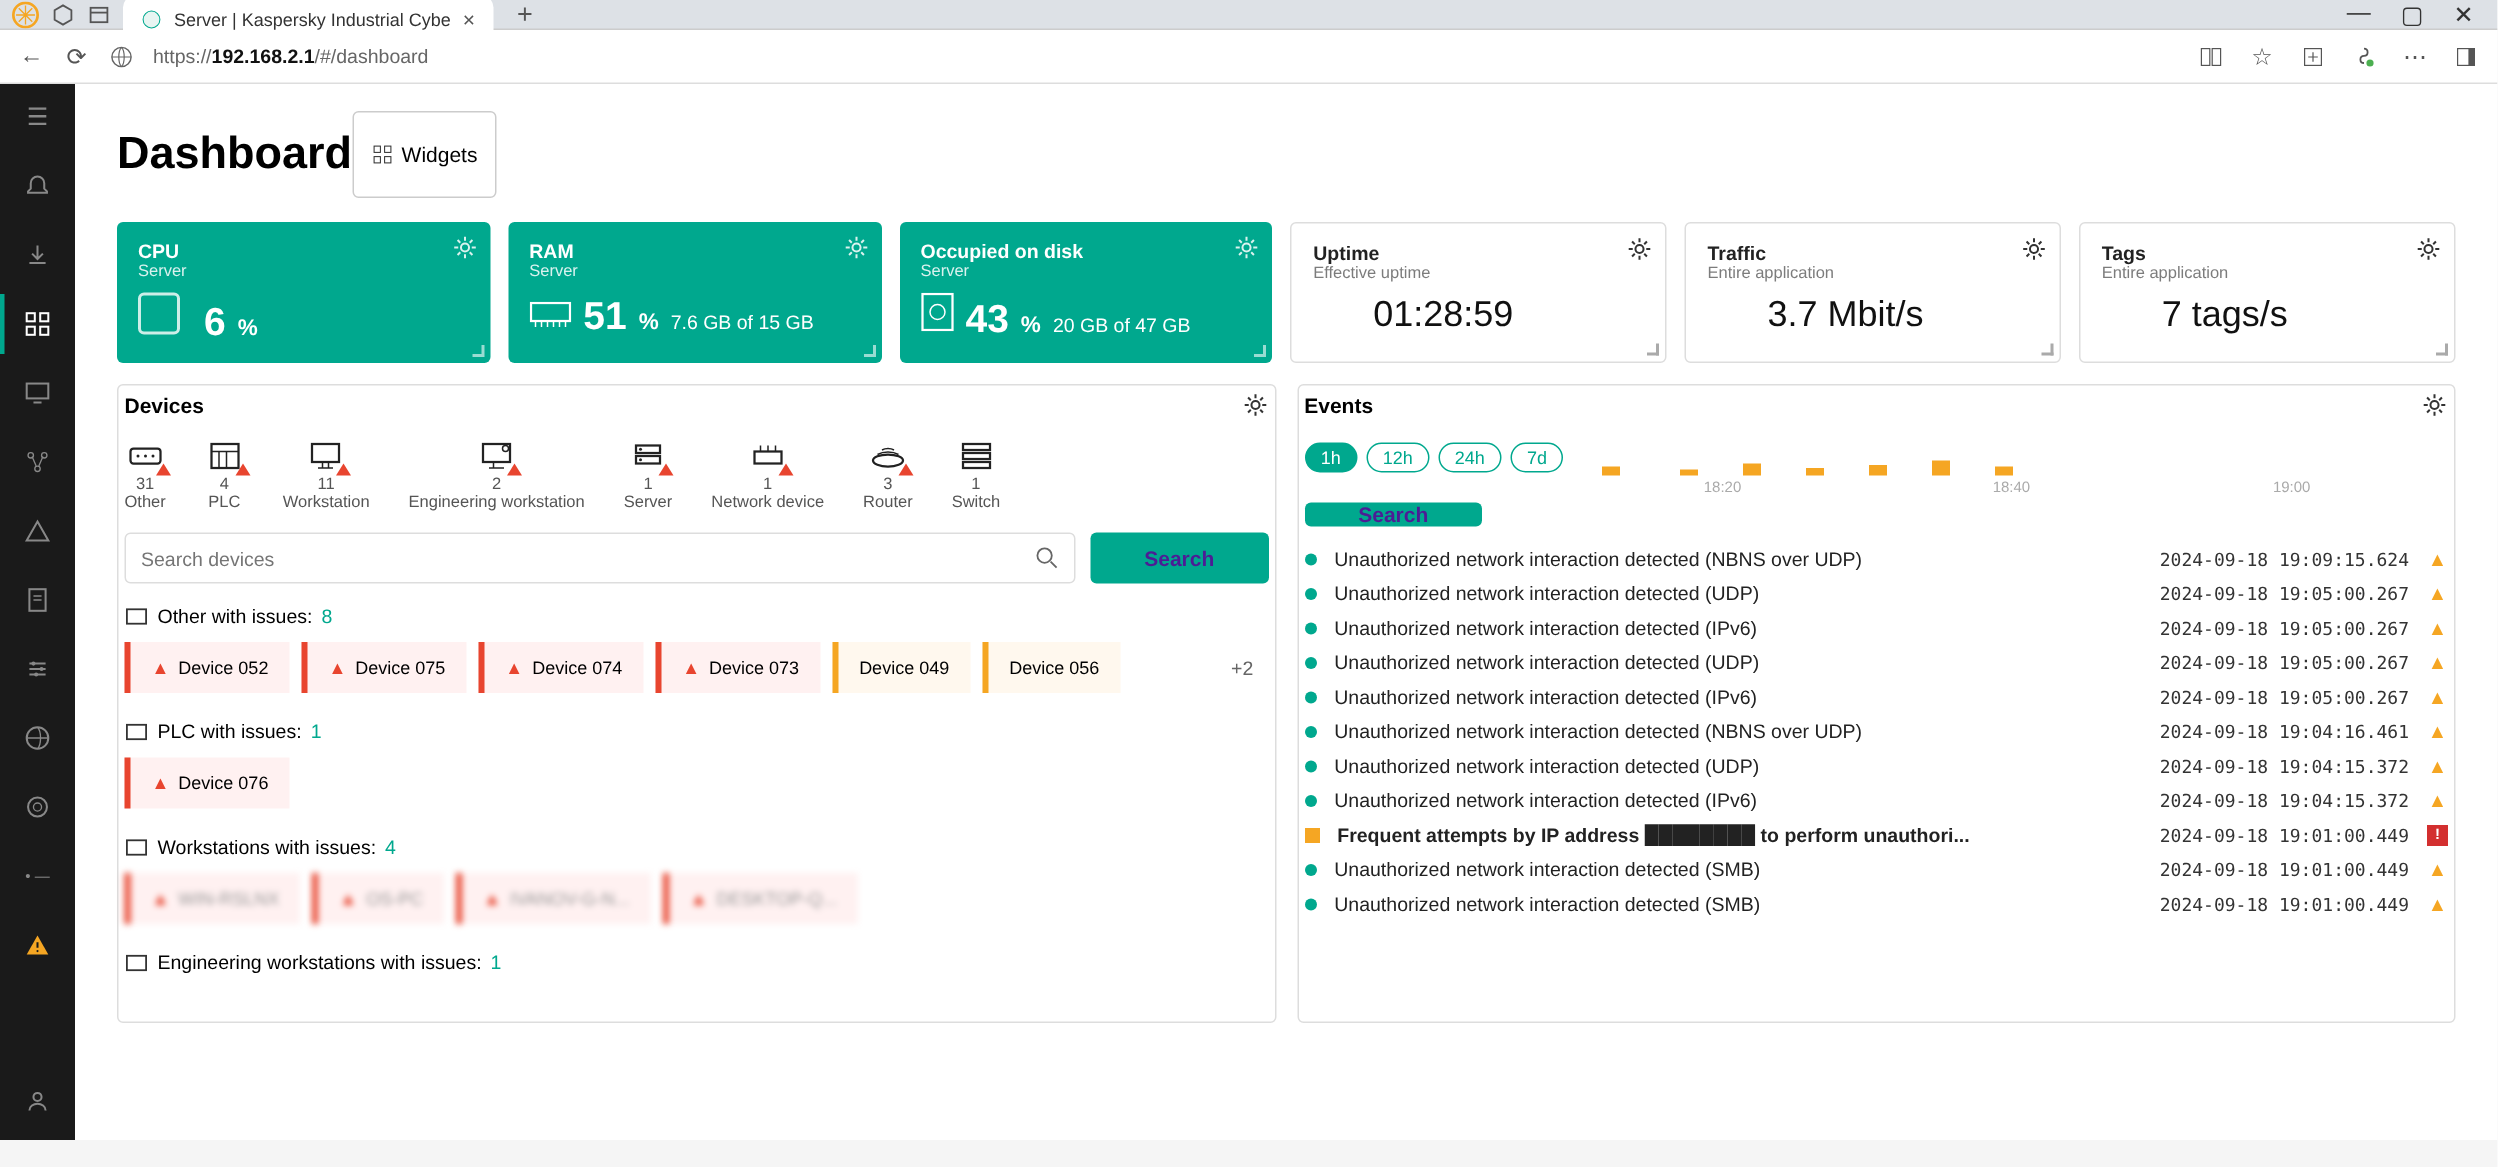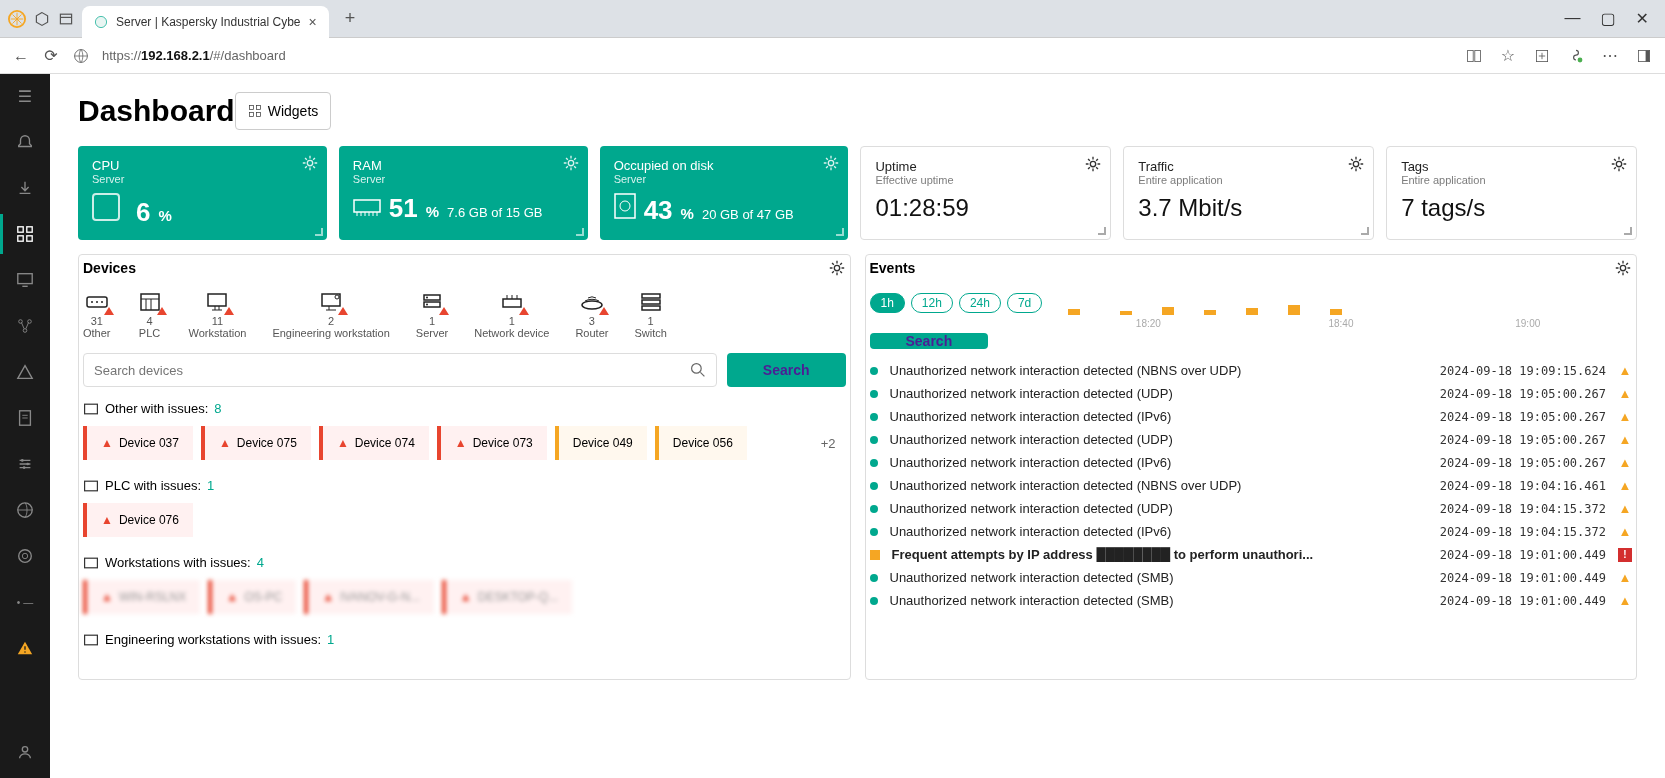--- a/index.html
+++ b/index.html
@@ -1,19 +1,19 @@
 <!DOCTYPE html>
 <html><head>
 <meta charset="utf-8">
 <style>
 * { margin: 0; padding: 0; box-sizing: border-box; font-family: -apple-system, BlinkMacSystemFont, "Segoe UI", Arial, sans-serif; }
 body { background: #f5f5f5; overflow: hidden; }
 
 
-.browser-chrome { background: #dde1e6; height: 38px; display: flex; align-items: center; padding: 0 8px; gap: 8px; border-bottom: 1px solid #ccc; }
+.browser-chrome { background: #dde1e6; height: 20px; display: flex; align-items: center; padding: 0 8px; gap: 8px; border-bottom: 1px solid #ccc; }
 .browser-chrome .tab { background: #fff; border-radius: 8px 8px 0 0; padding: 6px 12px; display: flex; align-items: center; gap: 8px; font-size: 12px; color: #333; height: 32px; margin-top: 6px; }
 .browser-chrome .tab .favicon { width: 14px; height: 14px; }
 .browser-chrome .tab .close { font-size: 14px; color: #555; cursor: pointer; }
 .browser-chrome .plus { font-size: 18px; color: #555; padding: 0 8px; cursor: pointer; }
 .browser-chrome .spacer { flex: 1; }
 .browser-chrome .winctl { display: flex; gap: 20px; padding-right: 8px; color: #333; }
 
 .addr-bar { background: #fff; height: 36px; display: flex; align-items: center; padding: 0 12px; gap: 12px; border-bottom: 1px solid #ddd; }
 .addr-bar .icn { width: 18px; height: 18px; display:flex; align-items:center; justify-content:center; color:#555; cursor:pointer; }
 .addr-bar .url { flex: 1; font-size: 13px; color: #666; }
@@ -27,37 +27,37 @@
 .sidebar .sbicon { width: 20px; height: 20px; color: #888; cursor: pointer; display: flex; align-items: center; justify-content: center; }
 .sidebar .sbicon.active { color: #fff; position: relative; }
 .sidebar .sbicon.active::before { content:''; position:absolute; left:-15px; top:-10px; bottom:-10px; width:3px; background:#00a88e; }
 .sidebar .sbicon.warn { color: #f5a623; }
 
 
 .main { flex: 1; background: #fff; overflow-y: auto; padding: 18px 28px; }
 
 .page-header { display: flex; align-items: center; margin-bottom: 16px; }
 .page-header h1 { font-size: 30px; font-weight: 800; }
-.widgets-btn { border: 1px solid #ccc; border-radius: 4px; padding: 10px 12px; background: #fff; display: flex; align-items: center; gap: 6px; font-size: 14px; cursor:pointer; }
+.widgets-btn { border: 1px solid #ccc; border-radius: 4px; padding: 20px 12px; background: #fff; display: flex; align-items: center; gap: 6px; font-size: 14px; cursor:pointer; }
 
 .cards-row { display: flex; gap: 12px; margin-bottom: 14px; }
 .card { border-radius: 4px; padding: 12px 14px; position: relative; flex: 1; min-height: 94px; }
 .card .gear { position: absolute; top: 8px; right: 8px; color: rgba(255,255,255,0.85); cursor: pointer; width:18px; height:18px; }
 .card.green { background: #00a88e; color: #fff; }
 .card.white { background: #fff; border: 1px solid #ddd; }
-.card .title { font-size: 13px; font-weight: 400; }
+.card .title { font-size: 13px; font-weight: 700; }
 .card .sub { font-size: 11px; opacity: 0.85; margin-bottom: 8px; }
 .card .big { font-size: 26px; font-weight: 600; display: flex; align-items: baseline; gap: 8px; }
 .card .big .pct { font-size: 15px; }
 .card .big .extra { font-size: 13px; font-weight: 400; }
 .card .chip-icon { width: 28px; height: 28px; border: 2px solid rgba(255,255,255,0.8); border-radius: 4px; display: inline-block; margin-right: 8px; vertical-align: middle; position:relative; }
 .card.white .gear { color: #333; }
 .card.white .title { color: #222; }
 .card.white .sub { color: #666; }
-.card.white .big { color: #111; font-size: 24px; font-weight: 400; }
+.card.white .big { color: #111; font-size: 24px; font-weight: 400; margin-left: 40px; }
 .card .corner { position:absolute; bottom:4px; right:4px; width:8px; height:8px; border-right:2px solid rgba(255,255,255,0.6); border-bottom:2px solid rgba(255,255,255,0.6); }
 .card.white .corner { border-color:#aaa; }
 
 .panels { display: flex; gap: 14px; }
 .panel { flex: 1; border: 1px solid #ddd; border-radius: 4px; padding: 4px; background: #fff; }
 .panel .phead { display: flex; justify-content: space-between; align-items: center; margin-bottom: 14px; }
 .panel .phead h3 { font-size: 14px; font-weight: 700; }
 .panel .phead .gear { color: #333; cursor:pointer; }
 
 .dev-types { display: flex; gap: 26px; margin-bottom: 14px; }
@@ -494,21 +494,21 @@
               <div class="issue-head">
                 <svg width="16" height="14" viewBox="0 0 20 16">
                   <rect x="2" y="2" width="16" height="12" fill="none" stroke="#333" stroke-width="1.5"></rect>
                 </svg>
                 <span>Other with issues:</span> 
                 <span class="cnt">8</span>
               </div>
               <div class="dev-chips">
                 <div class="dev-chip red">
                   <span class="tri">▲</span>
-                  <span>Device 037</span>
+                  <span>Device 052</span>
                 </div>
                 <div class="dev-chip red">
                   <span class="tri">▲</span>
                   <span>Device 075</span>
                 </div>
                 <div class="dev-chip red">
                   <span class="tri">▲</span>
                   <span>Device 074</span>
                 </div>
                 <div class="dev-chip red">

